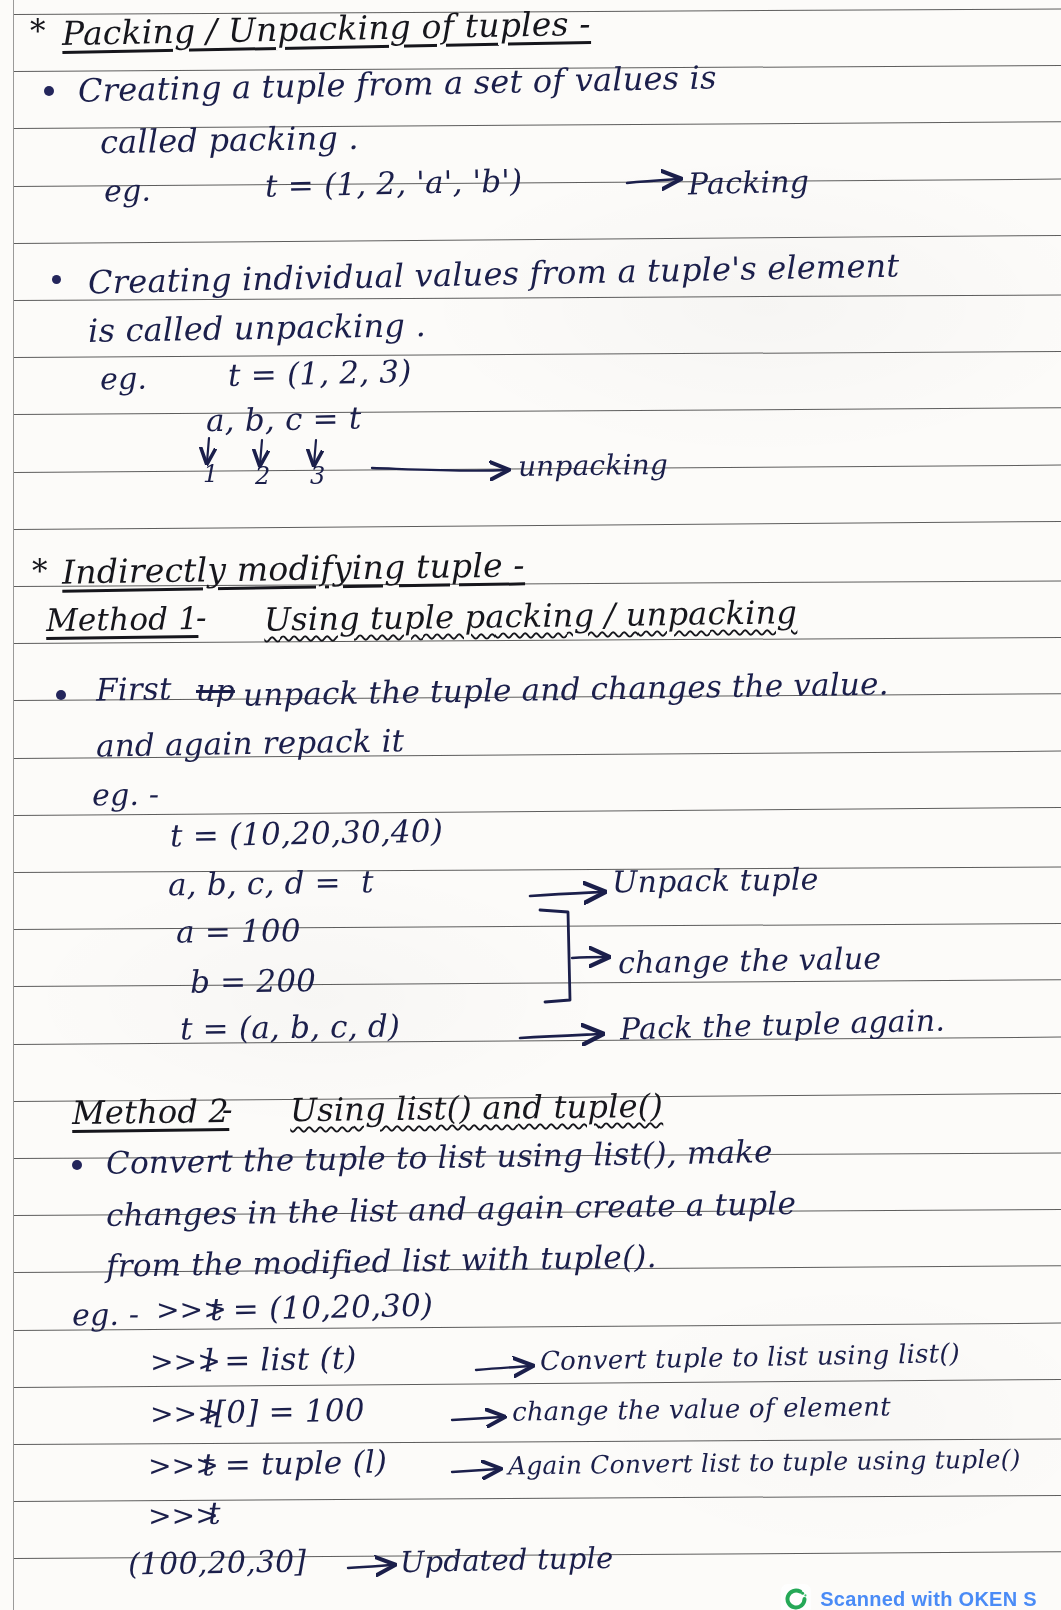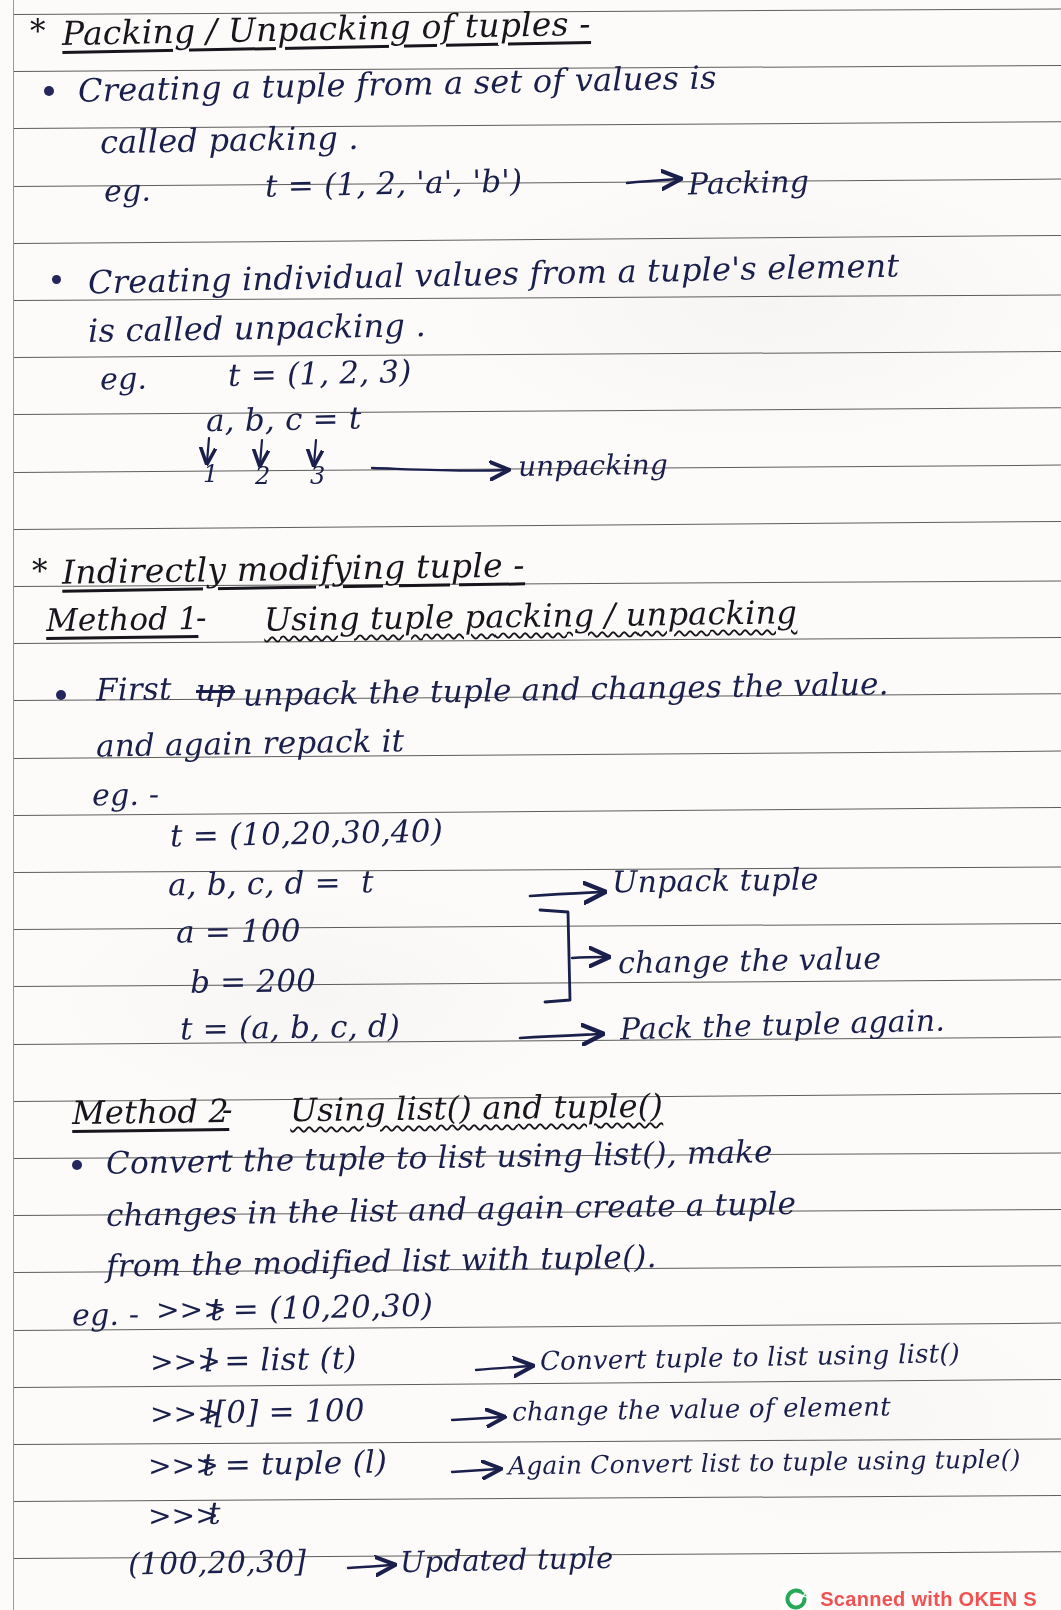--- a/index.html
+++ b/index.html
@@ -109,21 +109,21 @@
   #watermark .wm-logo {
     width: 30px; height: 30px;
     border-radius: 7px;
     background: #ffffff;
     display: flex; align-items: center; justify-content: center;
   }
   #watermark .wm-text {
     font-family: "Liberation Sans", sans-serif;
     font-size: 20px;
     font-weight: bold;
-    color: #ef4444;
+    color: #3b82f6;
     letter-spacing: .3px;
     white-space: nowrap;
   }
 </style>
 </head>
 <body>
 
 <div id="page">
 
   <div id="paper-tint"></div>

